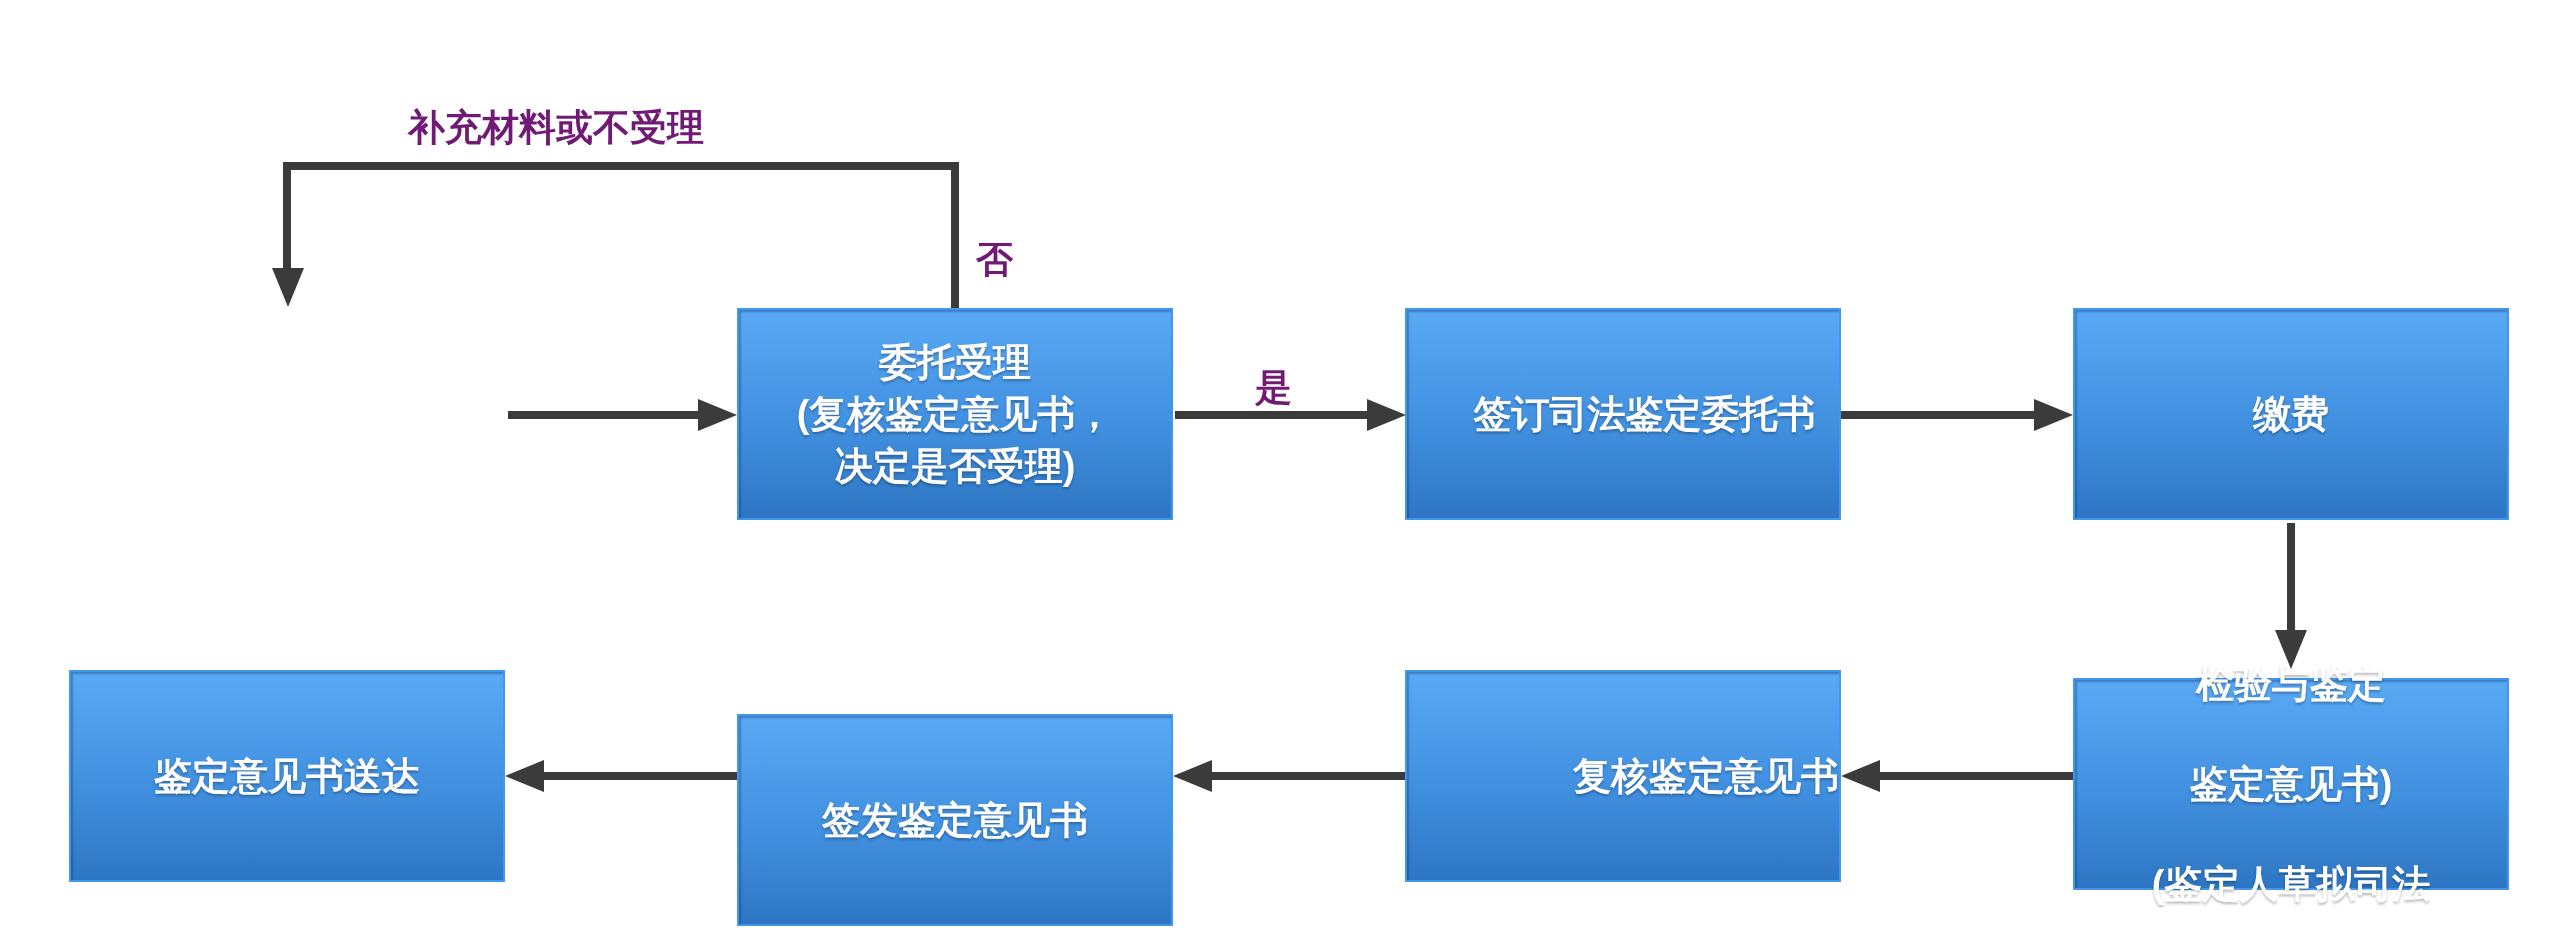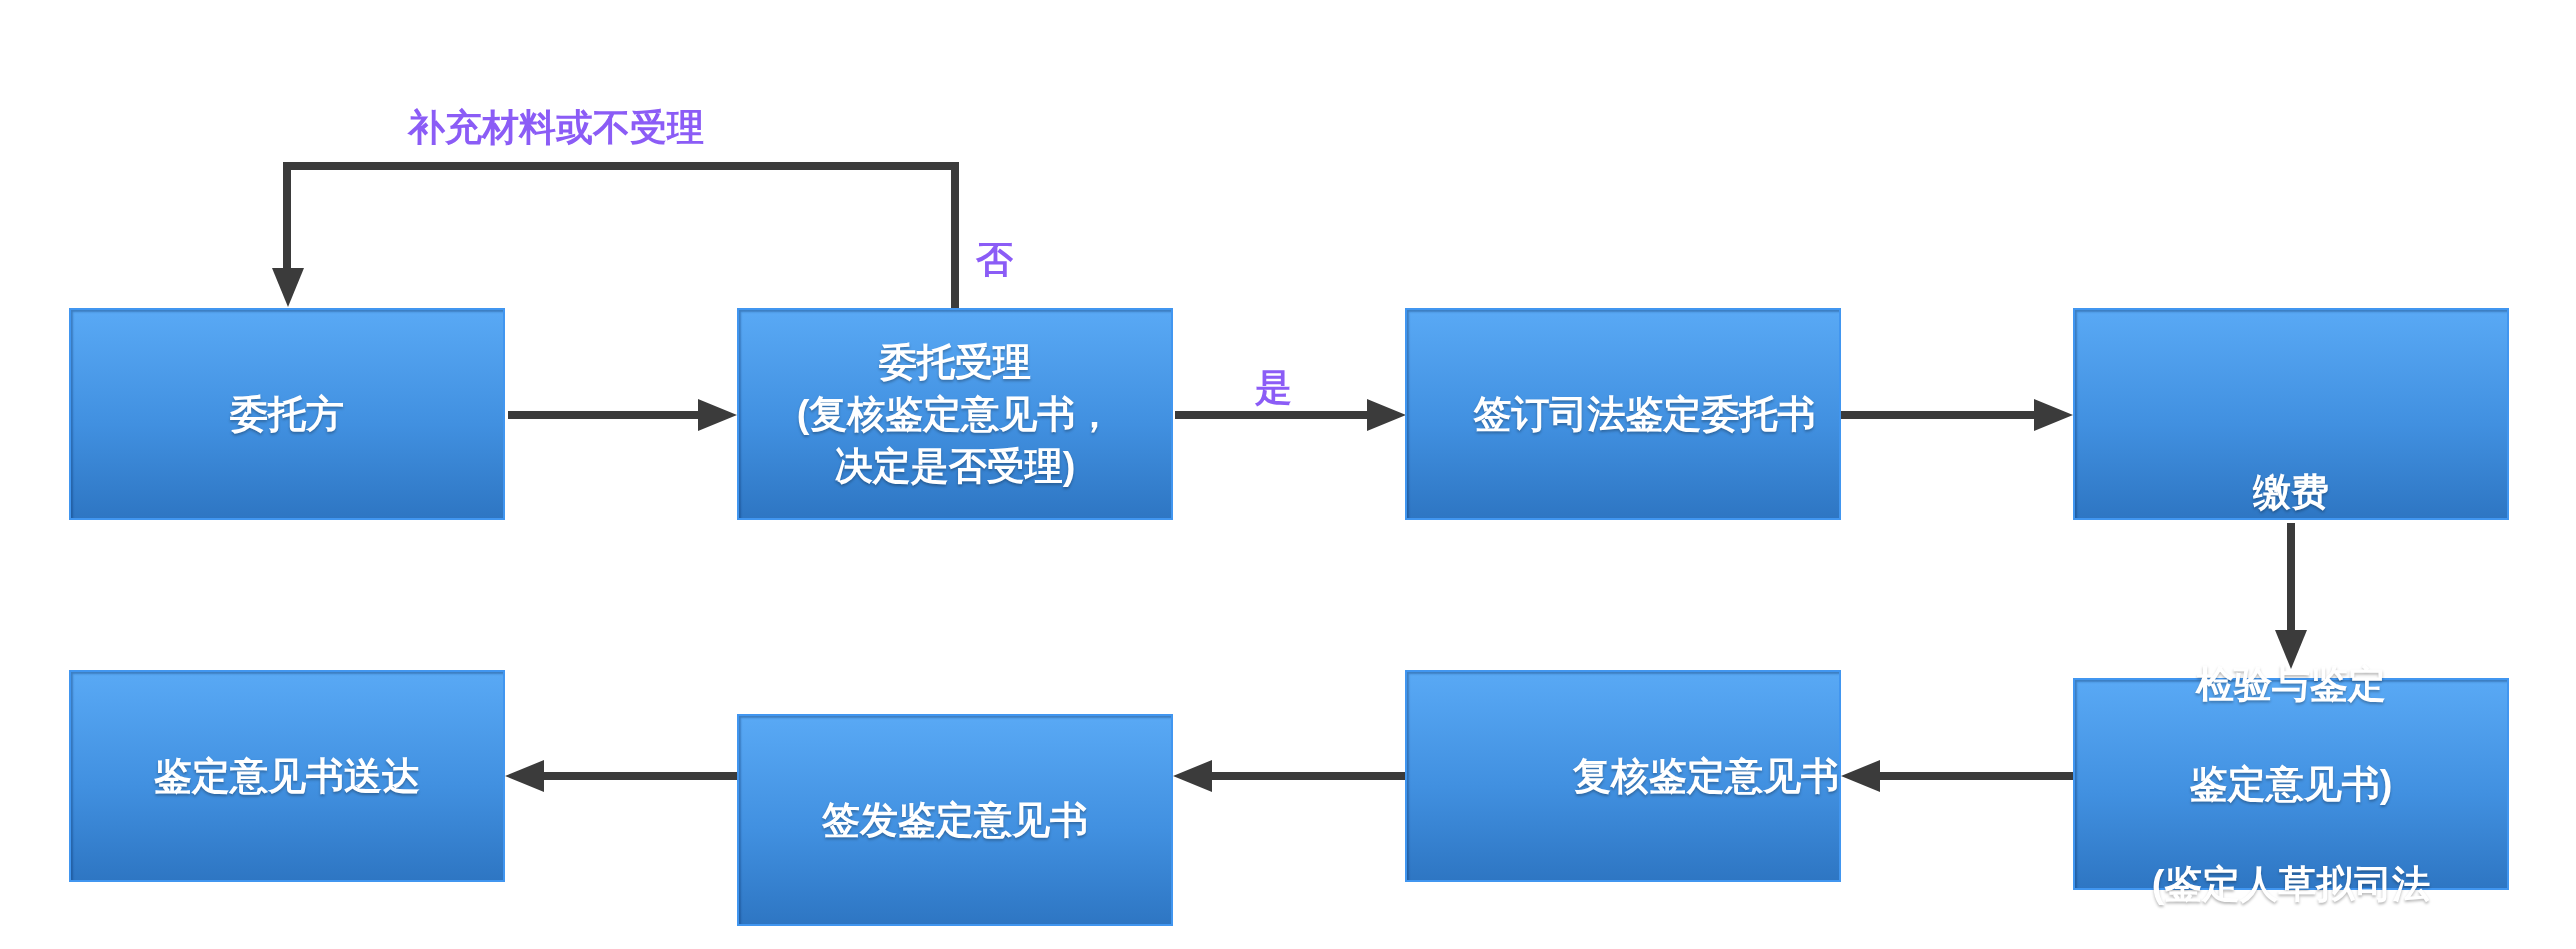--- a/index.html
+++ b/index.html
@@ -37,21 +37,21 @@
     line-height: 52px;
     font-weight: bold;
     white-space: nowrap;
     text-shadow: 0 1.9px 2.8px rgba(0, 0, 0, 0.28);
   }
 
   
   .n-client     { left:   69px; top: 308px; }
   .n-accept     { left:  737px; top: 308px; }
   .n-sign       { left: 1405px; top: 308px; padding-left: 43px; }
-  .n-pay        { left: 2073px; top: 308px; justify-content: flex-end; }
+  .n-pay        { left: 2073px; top: 308px; }
   .n-deliver    { left:   69px; top: 670px; align-items: center; }
   .n-issue      { left:  737px; top: 670px; margin-top: 44px; }
   .n-review     { left: 1405px; top: 670px; align-items: flex-end; }
   .n-inspect    { left: 2073px; top: 678px; gap: 48px; }
 
   
   .shaft {
     position: absolute;
     background: #3b3b3b;
   }
@@ -76,21 +76,21 @@
   }
   .head.down {
     border-left: 16px solid transparent;
     border-right: 16px solid transparent;
     border-top: 39px solid #3b3b3b;
   }
 
   
   .edge-label {
     position: absolute;
-    color: #8b5cf6;
+    color: #701a75;
     font-size: 37px;
     font-weight: bold;
     white-space: nowrap;
   }
 </style>
 </head>
 <body>
 
 <div class="canvas">
 
@@ -117,23 +117,20 @@
 
   <div class="head left" style="left:1841px; top:760px;"></div>
   <div class="shaft h" style="left:1880px; top:772px; width:193px;"></div>
 
   <div class="head left" style="left:1173px; top:760px;"></div>
   <div class="shaft h" style="left:1212px; top:772px; width:194px;"></div>
 
   <div class="head left" style="left:505px; top:760px;"></div>
   <div class="shaft h" style="left:544px; top:772px; width:193px;"></div>
 
-  <div class="node n-client">
-    <div class="nl">委托方</div>
-  </div>
 
   <div class="node n-accept">
     <div class="nl">委托受理</div>
     <div class="nl">(复核鉴定意见书，</div>
     <div class="nl">决定是否受理)</div>
   </div>
 
   <div class="node n-sign">
     <div class="nl">签订司法鉴定委托书</div>
   </div>

